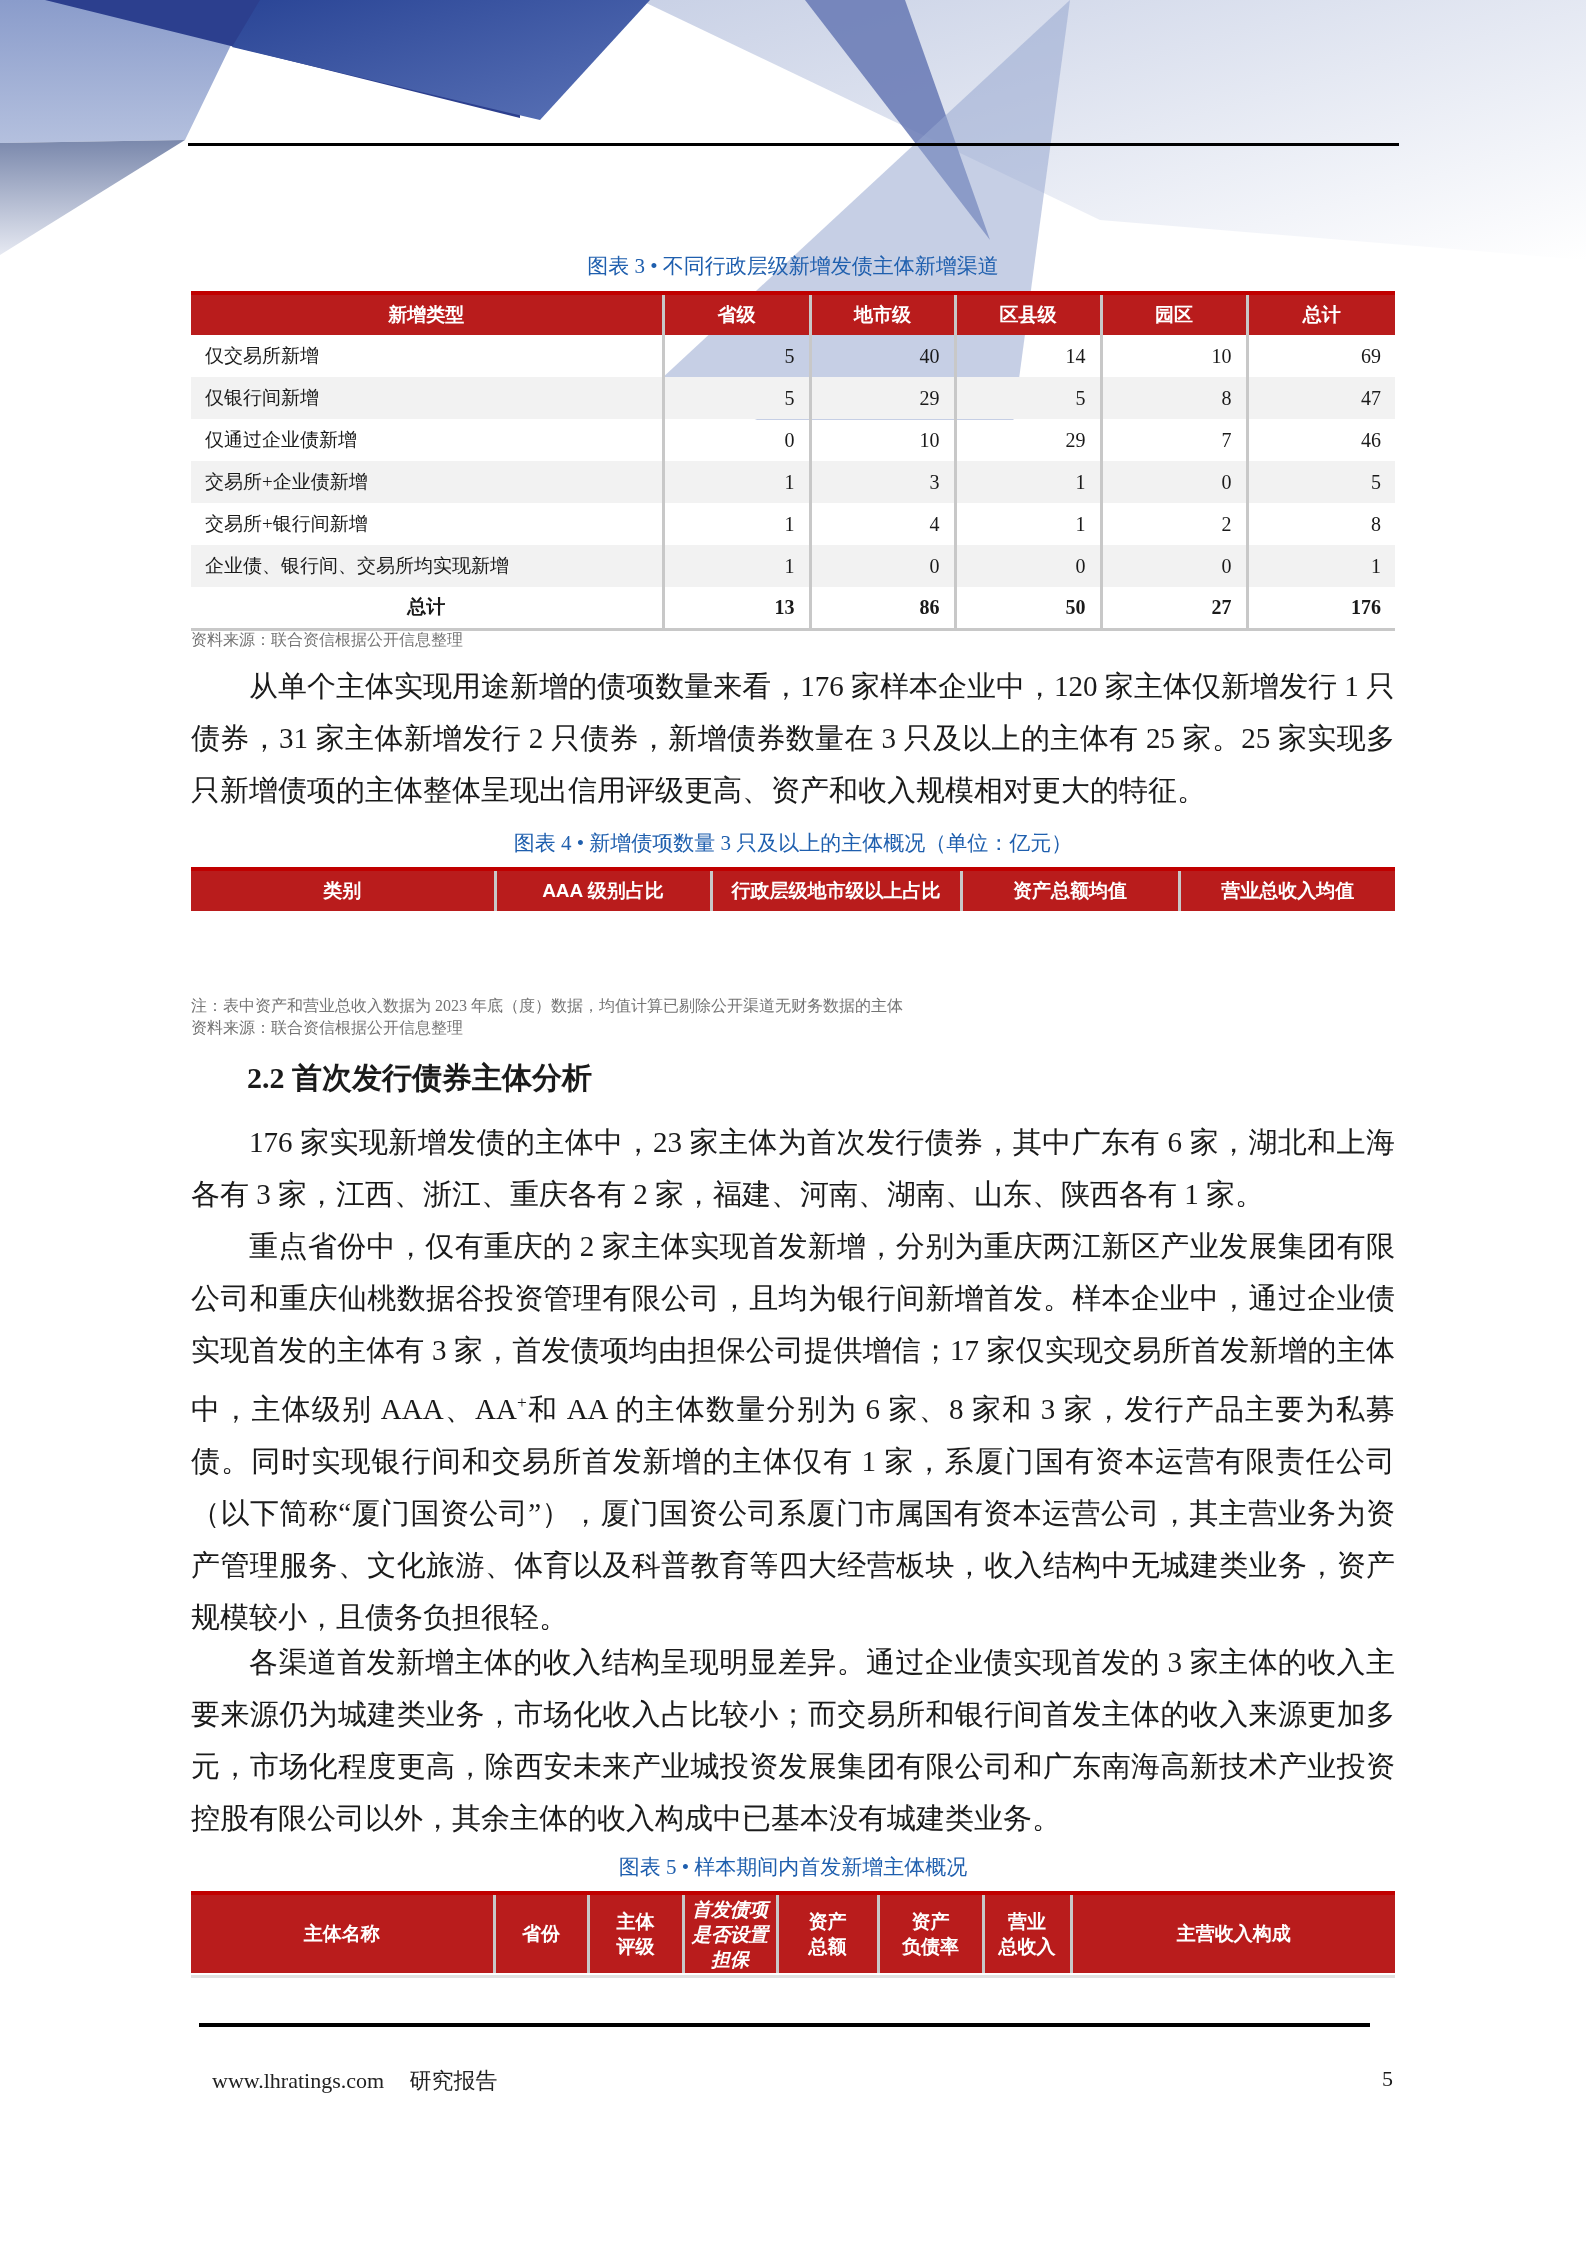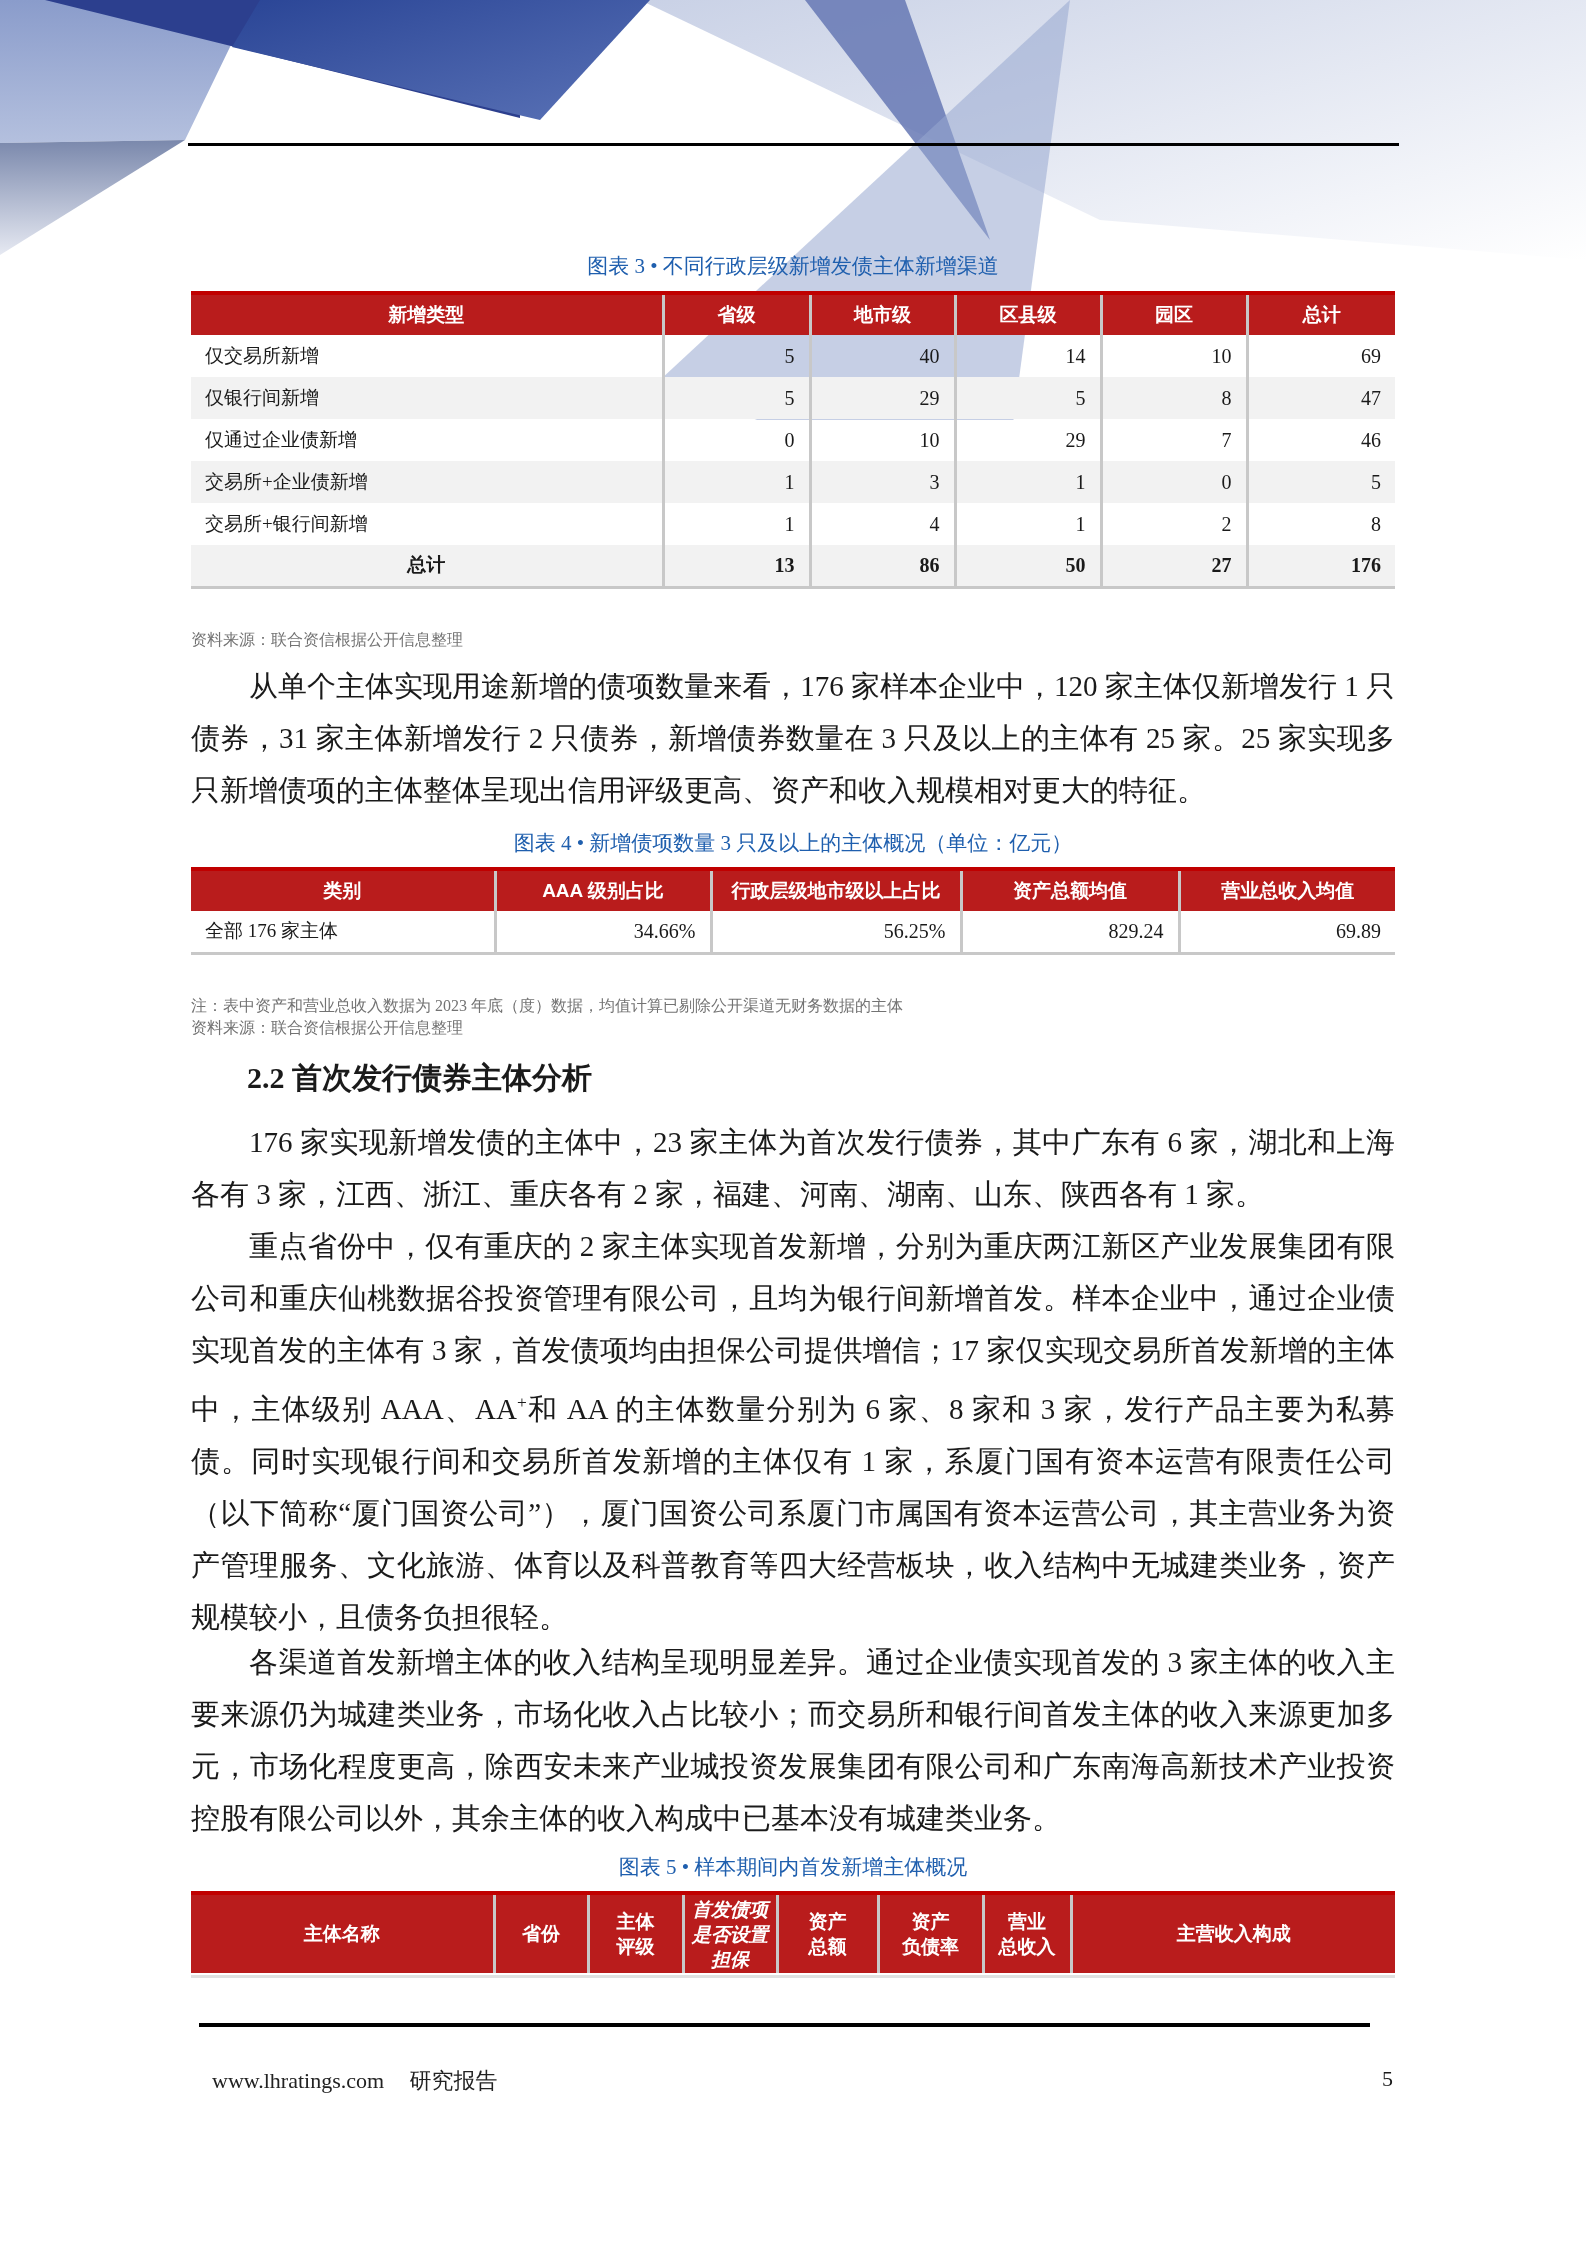--- a/index.html
+++ b/index.html
@@ -117,20 +117,28 @@
       <td class="num">5</td>
     </tr>
     <tr style="height:42px;">
       <td>交易所+银行间新增</td>
       <td class="num">1</td>
       <td class="num">4</td>
       <td class="num">1</td>
       <td class="num">2</td>
       <td class="num">8</td>
     </tr>
+    <tr style="height:42px;">
+      <td>企业债、银行间、交易所均实现新增</td>
+      <td class="num">1</td>
+      <td class="num">0</td>
+      <td class="num">0</td>
+      <td class="num">0</td>
+      <td class="num">1</td>
+    </tr>
     <tr class="total" style="height:42px;">
       <td style="text-align:center;font-family:'Liberation Sans',sans-serif;">总计</td>
       <td class="num">13</td>
       <td class="num">86</td>
       <td class="num">50</td>
       <td class="num">27</td>
       <td class="num">176</td>
     </tr>
   </tbody>
 </table>
@@ -150,27 +158,20 @@
   <thead>
       <tr style="height:42px;">
     <th>类别</th>
     <th>AAA 级别占比</th>
     <th>行政层级地市级以上占比</th>
     <th>资产总额均值</th>
     <th>营业总收入均值</th>
   </tr>
     </thead>
   <tbody>
-    <tr style="height:42px;">
-      <td>全部 176 家主体</td>
-      <td class="num">34.66%</td>
-      <td class="num">56.25%</td>
-      <td class="num">829.24</td>
-      <td class="num">69.89</td>
-    </tr>
   </tbody>
 </table>
 <div class="src" style="top:995px;">注：表中资产和营业总收入数据为 2023 年底（度）数据，均值计算已剔除公开渠道无财务数据的主体</div>
 <div class="src" style="top:1017px;">资料来源：联合资信根据公开信息整理</div>
 
 <div class="h2">2.2 首次发行债券主体分析</div>
 
 <p class="para indent" style="top:1116px;">176 家实现新增发债的主体中，23 家主体为首次发行债券，其中广东有 6 家，湖北和上海各有 3 家，江西、浙江、重庆各有 2 家，福建、河南、湖南、山东、陕西各有 1 家。</p>
 <p class="para indent" style="top:1220px;"><span>重点省份中，仅有重庆的 2 家主体实现首发新增，分别为重庆两江新区产业发展集团有限公司和重庆仙桃数据谷投资管理有限公司，且均为银行间新增首发。样本企业中，通过企业债实现首发的主体有 3 家，首发债项均由担保公司提供增信；17 家仅实现交易所首发新增的主体中，主体级别 AAA、AA</span><sup>+</sup><span>和 AA 的主体数量分别为 6 家、8 家和 3 家，发行产品主要为私募债。同时实现银行间和交易所首发新增的主体仅有 1 家，系厦门国有资本运营有限责任公司（以下简称“厦门国资公司”），厦门国资公司系厦门市属国有资本运营公司，其主营业务为资产管理服务、文化旅游、体育以及科普教育等四大经营板块，收入结构中无城建类业务，资产规模较小，且债务负担很轻。</span></p>
 <p class="para indent" style="top:1636px;">各渠道首发新增主体的收入结构呈现明显差异。通过企业债实现首发的 3 家主体的收入主要来源仍为城建类业务，市场化收入占比较小；而交易所和银行间首发主体的收入来源更加多元，市场化程度更高，除西安未来产业城投资发展集团有限公司和广东南海高新技术产业投资控股有限公司以外，其余主体的收入构成中已基本没有城建类业务。</p>

